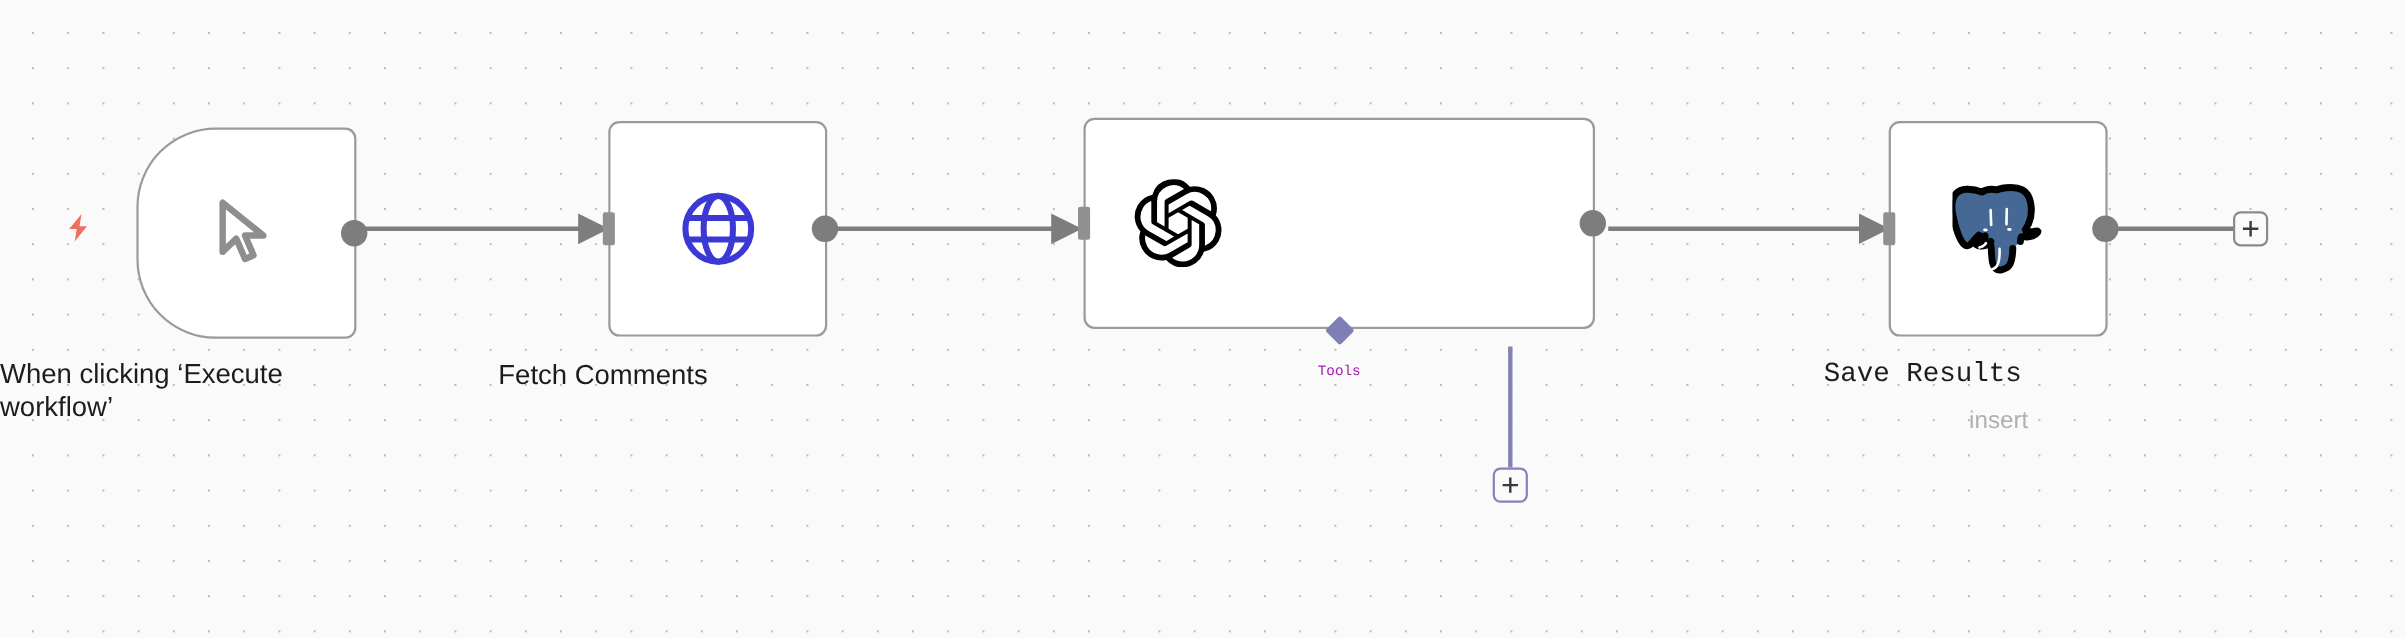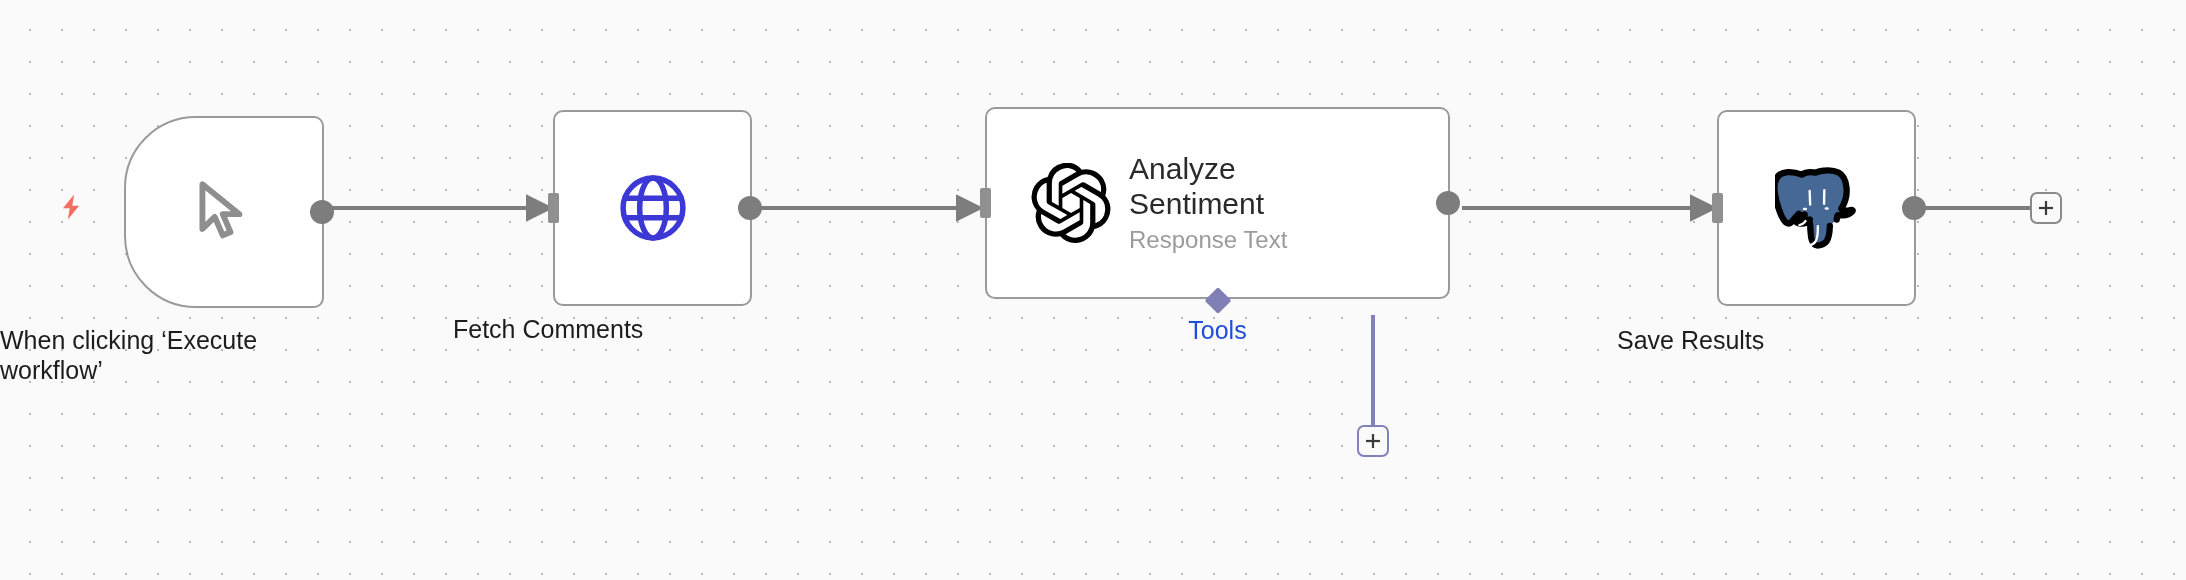--- a/index.html
+++ b/index.html
@@ -76,23 +76,24 @@
     width: 19px;
     height: 19px;
     background: #7f7fb5;
     border-radius: 2px;
   }
   .port-tools-label {
     position: absolute;
     left: 50%;
     transform: translateX(-50%);
     bottom: -48px;
-    font-size: 25px;
-    color: #1d4ed8;
+    font-size: 13px;
+    color: #a21caf;
     white-space: nowrap;
+    font-family: Liberation Mono, monospace;
   }
 
   
   .caption {
     position: absolute;
     font-size: 25px;
     line-height: 30px;
     color: #1c1c1c;
     font-weight: 400;
     white-space: pre-line;
@@ -199,36 +200,31 @@
       <svg width="78" height="78" viewBox="0 0 24 24" fill="none" stroke="#3b38d6" stroke-width="1.7">
         <circle cx="12" cy="12" r="9.2"></circle>
         <ellipse cx="12" cy="12" rx="4.1" ry="9.2"></ellipse>
         <line x1="2.9" y1="9" x2="21.1" y2="9"></line>
         <line x1="2.9" y1="15" x2="21.1" y2="15"></line>
       </svg>
     </div>
     <span class="port-out"></span>
   </div>
 
-  <div class="caption" style="left:453px; top:314px; width:400px;">Fetch Comments</div>
+  <div class="caption" style="left:453px; top:326px; width:400px;">Fetch Comments</div>
 
   <div class="node" style="left:985px; top:107px; width:465px; height:192px; padding-left:44px;">
     <span class="port-in"></span>
 
     <div class="icon-slot">
       <svg width="80" height="80" viewBox="0 0 24 24" fill="#000000">
         <path d="M22.28 9.82a5.98 5.98 0 0 0-.52-4.91 6.05 6.05 0 0 0-6.51-2.9A6 6 0 0 0 4.98 4.18a5.98 5.98 0 0 0-4 2.9 6.05 6.05 0 0 0 .74 7.1 5.98 5.98 0 0 0 .51 4.91 6.05 6.05 0 0 0 6.52 2.9A5.98 5.98 0 0 0 13.26 24a6.06 6.06 0 0 0 5.77-4.21 5.99 5.99 0 0 0 4-2.9 6.06 6.06 0 0 0-.75-7.07Zm-9.02 12.6a4.48 4.48 0 0 1-2.88-1.04l.14-.08 4.78-2.76a.8.8 0 0 0 .39-.68v-6.74l2.02 1.17a.07.07 0 0 1 .04.06v5.58a4.5 4.5 0 0 1-4.5 4.49ZM3.6 18.3a4.47 4.47 0 0 1-.54-3.01l.14.09 4.78 2.76a.78.78 0 0 0 .78 0l5.84-3.37v2.33a.08.08 0 0 1-.03.07l-4.83 2.79a4.5 4.5 0 0 1-6.14-1.65ZM2.34 7.9a4.49 4.49 0 0 1 2.35-1.98v5.68a.77.77 0 0 0 .38.67l5.82 3.36-2.02 1.17a.08.08 0 0 1-.07 0L3.97 14.1a4.5 4.5 0 0 1-1.63-6.14Zm16.6 3.86-5.84-3.4L15.1 7.2a.08.08 0 0 1 .07 0l4.83 2.79a4.49 4.49 0 0 1-.68 8.1v-5.68a.8.8 0 0 0-.39-.66Zm2.01-3.02-.14-.09-4.77-2.78a.78.78 0 0 0-.79 0L9.41 9.24V6.91a.07.07 0 0 1 .03-.07l4.83-2.78a4.5 4.5 0 0 1 6.68 4.66ZM8.31 12.86 6.3 11.7a.08.08 0 0 1-.04-.06V6.07a4.5 4.5 0 0 1 7.37-3.45l-.14.08L8.7 5.46a.8.8 0 0 0-.39.68v6.72Zm1.1-2.36 2.6-1.5 2.6 1.5v3l-2.6 1.5-2.6-1.5Z"></path>
       </svg>
     </div>
 
-    <div class="node-text">
-      <div class="node-title" style="white-space: pre-line;">Analyze
-Sentiment</div>
-      <div class="node-subtitle">Response Text</div>
-    </div>
 
     <span class="port-out"></span>
     <span class="port-tools"></span>
     <span class="port-tools-label">Tools</span>
   </div>
 
   <div class="plus-btn purple" style="left:1357px; top:425px;">
     <svg width="18" height="18" viewBox="0 0 18 18">
       <line x1="9" y1="2" x2="9" y2="16" stroke="#3a3a3a" stroke-width="2.2"></line>
       <line x1="2" y1="9" x2="16" y2="9" stroke="#3a3a3a" stroke-width="2.2"></line>
@@ -250,21 +246,22 @@
           <path d="M13.2 9.5c.1 2.6.2 5.2.2 5.2"></path>
           <path d="M18.8 9.2c-.1 2.6-.1 5.2-.1 5.2"></path>
           <path d="M9.3 22.5c1.7-.4 1.4-.5 2.3-1.5"></path>
           <path d="M16.3 22.9c.2 6.3-1.4 6.9-3.5 7.4"></path>
         </g>
       </svg>
     </div>
     <span class="port-out"></span>
   </div>
 
-  <div class="caption" style="left:1617px; top:325px; width:400px;">Save Results</div>
+  <div class="caption" style="left:1658px; top:325px; width:400px;font-family:Liberation Mono, monospace;">Save Results</div>
+  <div class="sub-caption" style="left:1617px; top:367px; width:400px;">insert</div>
 
   <div class="plus-btn" style="left:2030px; top:192px;">
     <svg width="18" height="18" viewBox="0 0 18 18">
       <line x1="9" y1="2" x2="9" y2="16" stroke="#3a3a3a" stroke-width="2.2"></line>
       <line x1="2" y1="9" x2="16" y2="9" stroke="#3a3a3a" stroke-width="2.2"></line>
     </svg>
   </div>
 
 </div>
 

